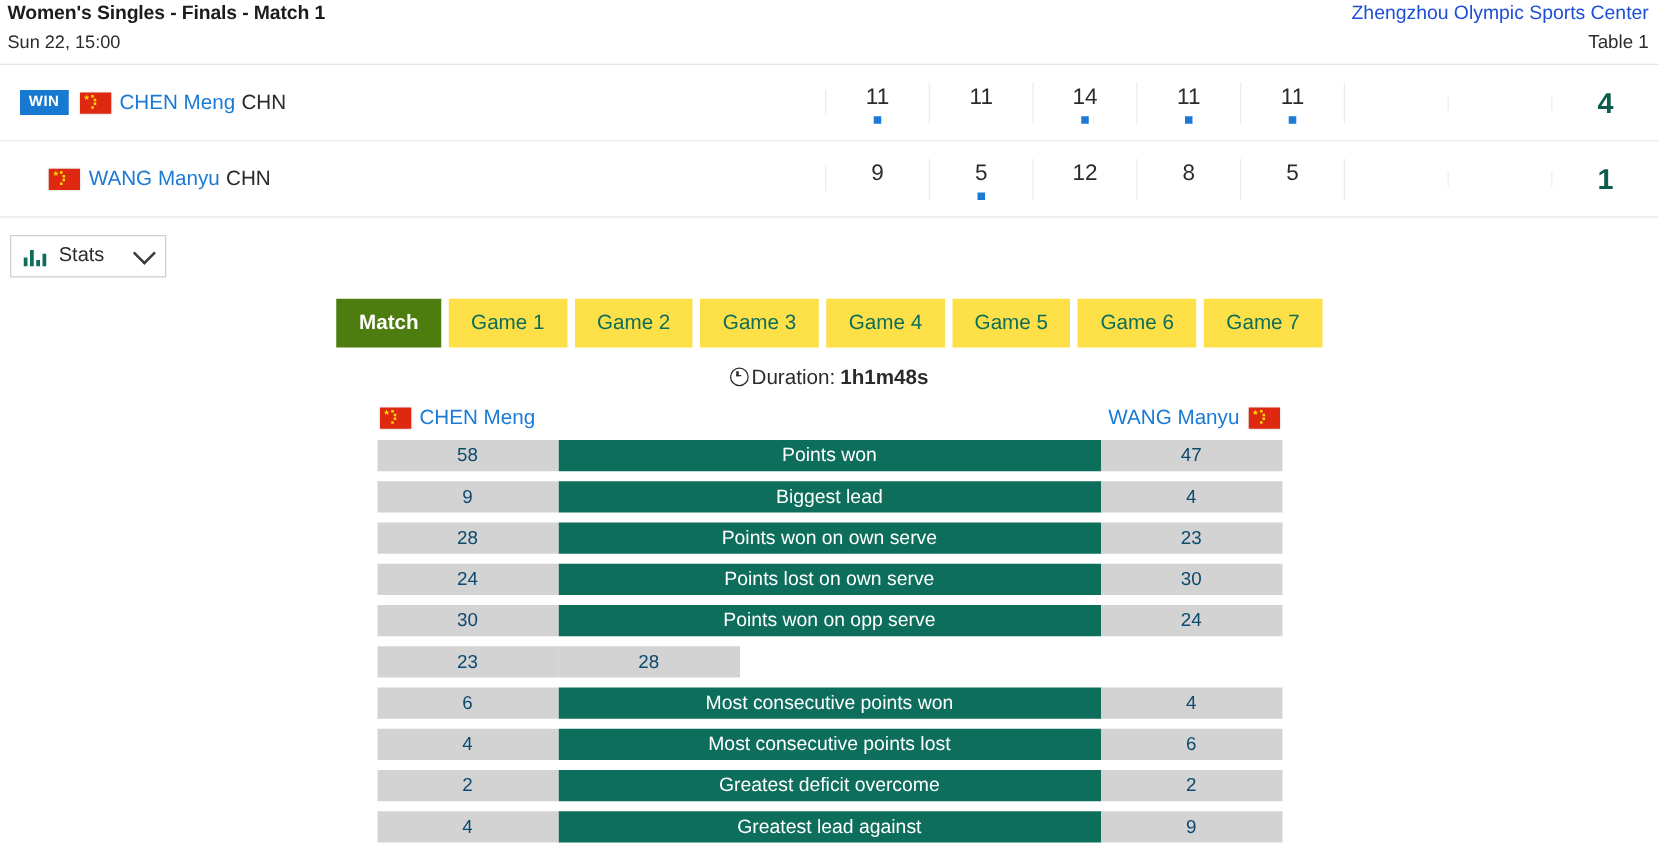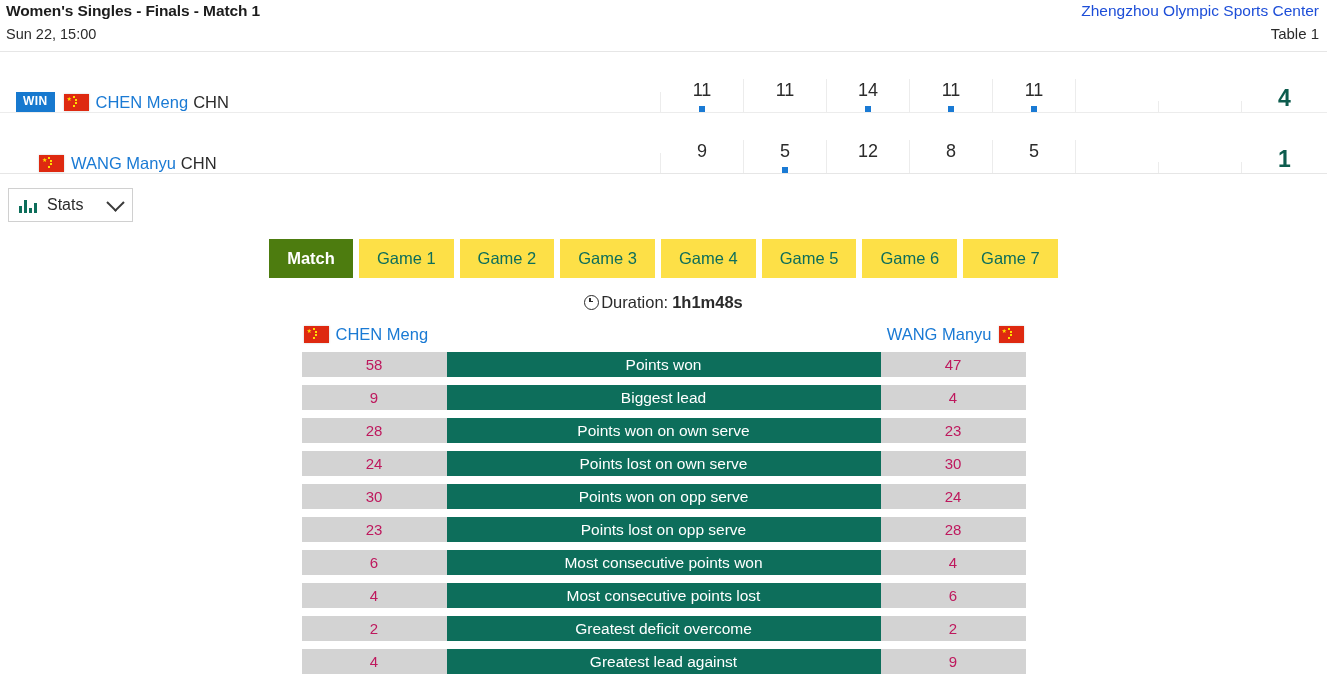--- a/index.html
+++ b/index.html
@@ -54,21 +54,21 @@
   .scoreboard {
     margin-top: 6px;
     border-top: 1px solid #e6e6e6;
     border-bottom: 1px solid #e6e6e6;
     width: 1327px;
     box-sizing: border-box;
   }
   .score-row {
     display: flex;
     height: 60px;
-    align-items: flex-end;
+    align-items: center;
   }
   .score-row + .score-row {
     border-top: 1px solid #ececec;
   }
   .player-cell {
     width: 661px;
     display: flex;
     align-items: center;
     padding-left: 16px;
     box-sizing: border-box;
@@ -272,21 +272,21 @@
   .stats-player.right .flag { margin-right: 0; margin-left: 7px; }
   .stat-row {
     display: flex;
     align-items: stretch;
     height: 25px;
     margin-bottom: 8px;
   }
   .stat-val {
     width: 145px;
     background: #d3d3d3;
-    color: #be185d;
+    color: #0c4a6e;
     font-size: 15px;
     display: flex;
     align-items: center;
     justify-content: center;
     box-sizing: border-box;
   }
   .stat-label {
     flex: 1;
     background: #0d6e5b;
     color: #ffffff;
@@ -476,21 +476,20 @@
     <div class="stat-label">Points lost on own serve</div>
     <div class="stat-val">30</div>
   </div>
   <div class="stat-row">
     <div class="stat-val">30</div>
     <div class="stat-label">Points won on opp serve</div>
     <div class="stat-val">24</div>
   </div>
   <div class="stat-row">
     <div class="stat-val">23</div>
-    <div class="stat-label">Points lost on opp serve</div>
     <div class="stat-val">28</div>
   </div>
   <div class="stat-row">
     <div class="stat-val">6</div>
     <div class="stat-label">Most consecutive points won</div>
     <div class="stat-val">4</div>
   </div>
   <div class="stat-row">
     <div class="stat-val">4</div>
     <div class="stat-label">Most consecutive points lost</div>

